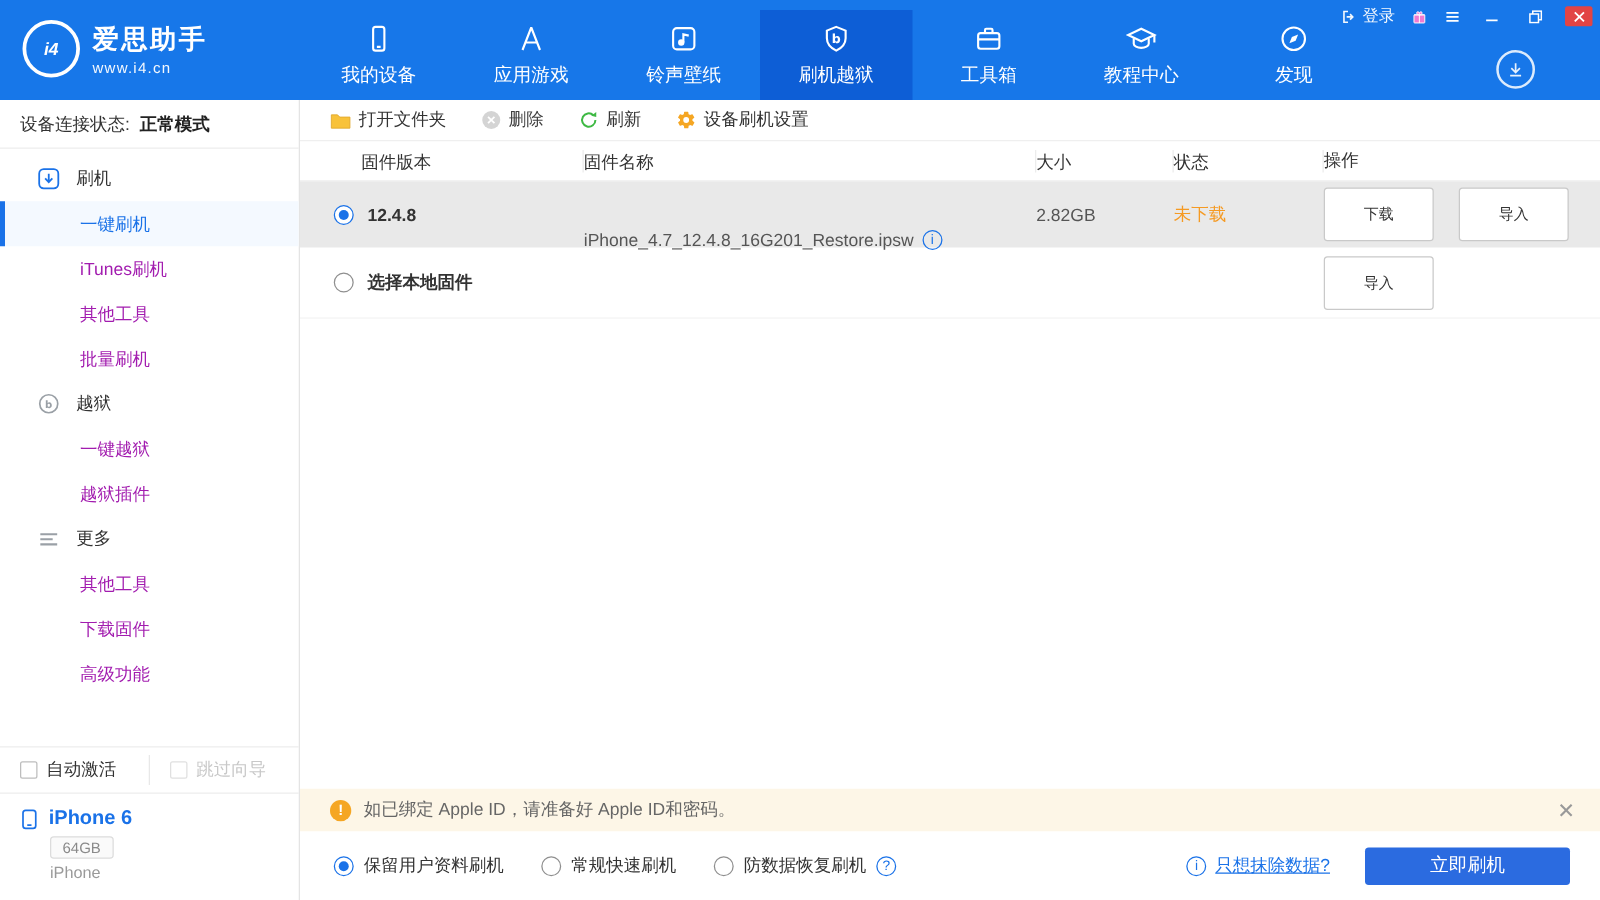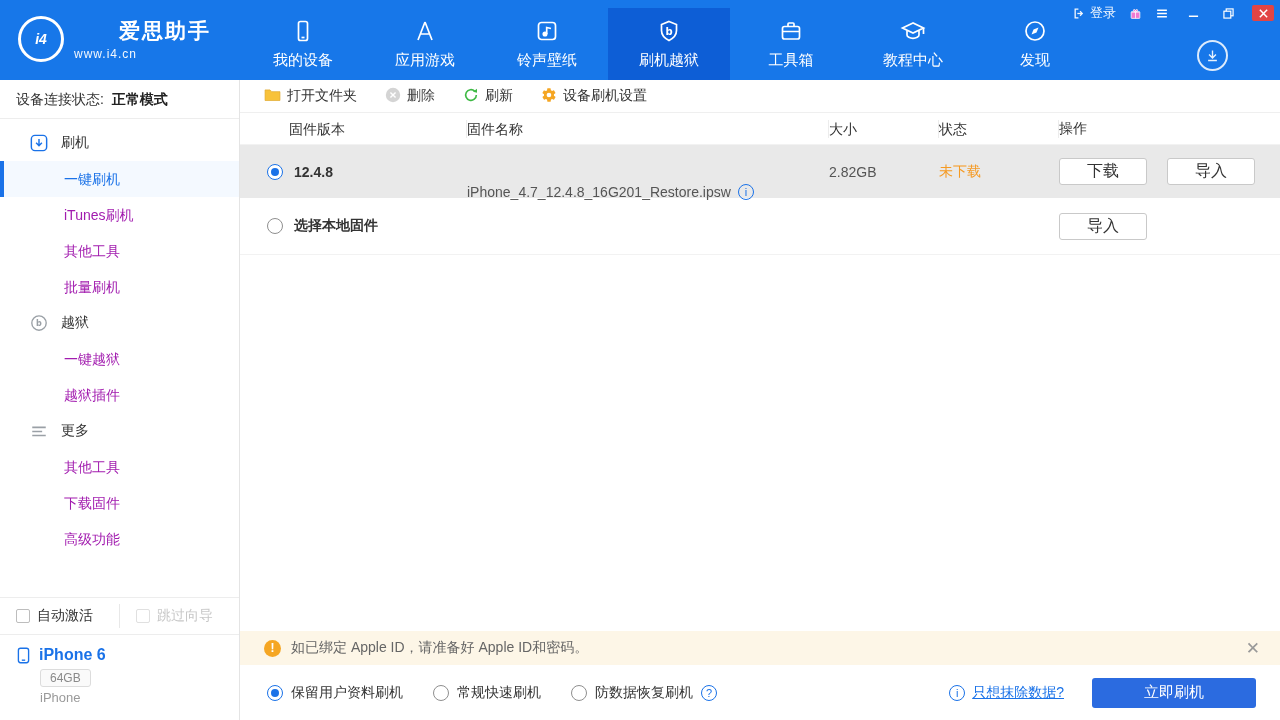--- a/index.html
+++ b/index.html
@@ -5,21 +5,21 @@
   * { margin:0; padding:0; box-sizing:border-box; }
   html,body { width:1280px; height:720px; overflow:hidden; }
   body { font-family:"Liberation Sans","DejaVu Sans",sans-serif; font-size:14px; color:#333; background:#fff; }
   .app { width:1280px; height:720px; display:flex; flex-direction:column; }
 
   
   .topbar { position:relative; height:80px; background:#1777e9; color:#fff; flex:0 0 80px; }
   .brand { position:absolute; left:18px; top:16px; display:flex; align-items:center; gap:10px; cursor:pointer; }
   .logo { width:46px; height:46px; border:3px solid #fff; border-radius:50%; display:flex; align-items:center; justify-content:center;
           font-weight:bold; font-style:italic; font-size:14px;text-align:right; }
-  .brand-name { font-size:21px; font-weight:bold; letter-spacing:2px;margin-left:45px; }
+  .brand-name { font-size:21px; font-weight:bold; letter-spacing:2px; }
   .brand-url { font-size:12px; opacity:.95; margin-top:2px; letter-spacing:1px; }
 
   .titlebar-controls { position:absolute; top:4px; right:6px; display:flex; align-items:center; gap:13px; font-size:13px; }
   .tb-item { display:flex; align-items:center; gap:4px; cursor:pointer; opacity:.95; }
   .tb-icon { display:flex; align-items:center; cursor:pointer; }
   .win-btn { width:22px; height:16px; display:flex; align-items:center; justify-content:center; cursor:pointer; border-radius:2px; }
   .win-btn.close { background:#e24444; }
 
   .nav { position:absolute; left:242px; top:8px; bottom:0; display:flex; }
   .nav-item { width:122px; display:flex; flex-direction:column; align-items:center; justify-content:center; gap:7px;
@@ -54,21 +54,21 @@
   .device-panel { flex:0 0 86px; border-top:1px solid #ededed; padding:11px 14px 0 16px; cursor:pointer; }
   .device-row { display:flex; align-items:center; gap:8px; }
   .device-name { color:#1a72e8; font-weight:bold; font-size:16px; }
   .cap-badge { display:inline-block; margin:5px 0 3px 24px; padding:1px 9px; border:1px solid #dcdcdc; background:#fafafa;
                border-radius:3px; font-size:12px; color:#8a8a8a; }
   .device-model { margin-left:24px; color:#9a9a9a; font-size:13px; }
 
   
   .main { flex:1; display:flex; flex-direction:column; min-width:0; }
   .toolbar { height:33px; flex:0 0 33px; display:flex; align-items:center; gap:28px; padding-left:24px; border-bottom:1px solid #efefef; }
-  .tool { display:flex; align-items:flex-start; gap:6px; cursor:pointer; color:#333; }
+  .tool { display:flex; align-items:center; gap:6px; cursor:pointer; color:#333; }
   .tool.disabled { color:#404040; cursor:default; }
 
   .thead { height:32px; flex:0 0 32px; display:flex; align-items:center; color:#333; border-bottom:1px solid #f2f2f2; }
   .c1 { width:227px; flex:0 0 227px; }
   .c2 { width:362px; flex:0 0 362px; }
   .c3 { width:110px; flex:0 0 110px; text-align:left; padding-right:18px; }
   .c4 { width:120px; flex:0 0 120px; }
   .c5 { flex:1; display:flex; align-items:center; gap:20px; }
   .thead .c1 { padding-left:49px; }
   .thead > div:not(.c5) { border-right:1px solid #ececec; height:18px; line-height:18px; }
@@ -80,22 +80,22 @@
   .fw-version { font-weight:bold; color:#333; }
   .fw-name { color:#555; display:flex; align-items:center; gap:7px;margin-top:40px; }
   .fw-size { color:#555; }
   .status-pending { color:#f59a23; }
 
   .radio { width:16px; height:16px; border:1px solid #8f8f8f; border-radius:50%; background:#fff; display:inline-flex;
            align-items:center; justify-content:center; flex:0 0 16px; cursor:pointer; }
   .radio.checked { border-color:#1a72e8; }
   .radio.checked::after { content:''; width:8px; height:8px; border-radius:50%; background:#1a72e8; }
 
-  .btn-sm { width:88px; height:27px; border:1px solid #c9c9c9; background:#fff; border-radius:3px; display:flex;
-            align-items:center; justify-content:center; cursor:pointer; color:#333; font-size:16px; }
+  .btn-sm { width:88px; height:43px; border:1px solid #c9c9c9; background:#fff; border-radius:3px; display:flex;
+            align-items:center; justify-content:center; cursor:pointer; color:#333; font-size:12px; }
 
   .filler { flex:1; background:#fff; }
 
   .notice { height:34px; flex:0 0 34px; background:#fdf6e7; display:flex; align-items:center; padding:0 20px 0 24px; color:#666; }
   .notice-icon { width:17px; height:17px; border-radius:50%; background:#f5a623; color:#fff; font-weight:bold; font-size:12px;
                  display:flex; align-items:center; justify-content:center; margin-right:10px; flex:0 0 17px; }
   .notice-close { margin-left:auto; color:#999; font-size:17px; cursor:pointer; line-height:1; }
 
   .options { height:55px; flex:0 0 55px; display:flex; align-items:center; padding:0 24px 0 27px; }
   .opt { display:flex; align-items:center; gap:8px; cursor:pointer; margin-right:30px; color:#333; }

